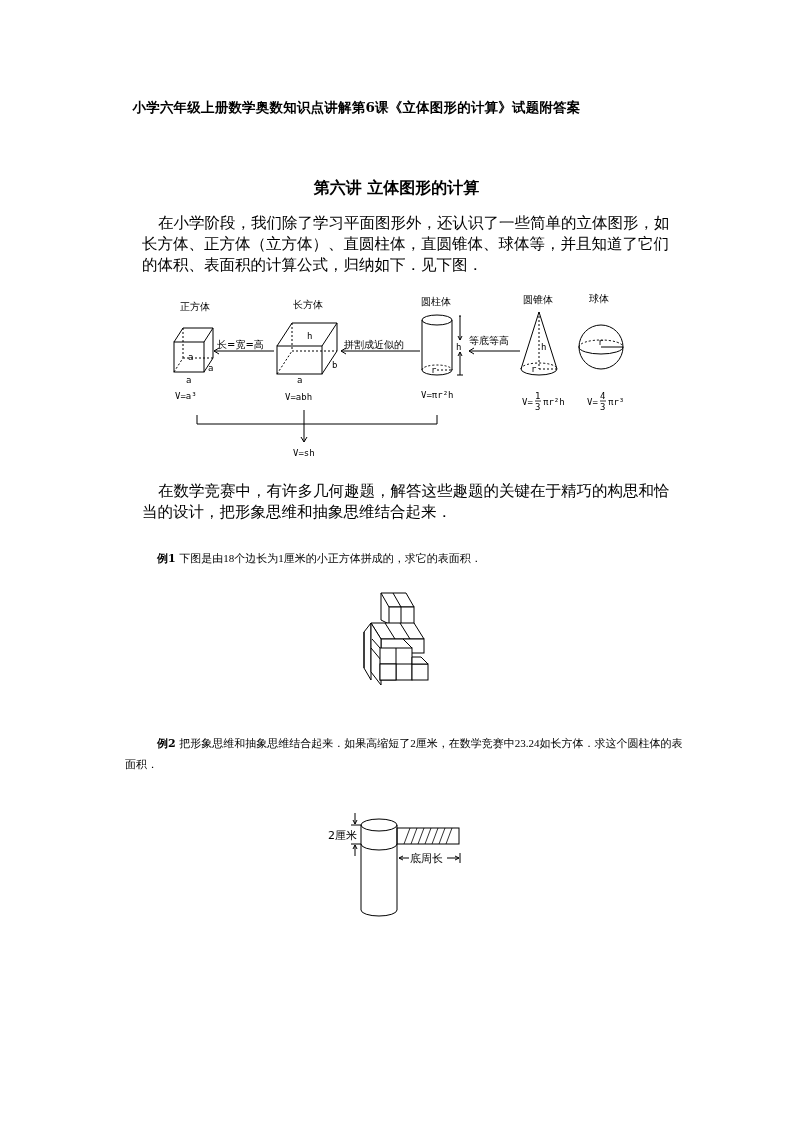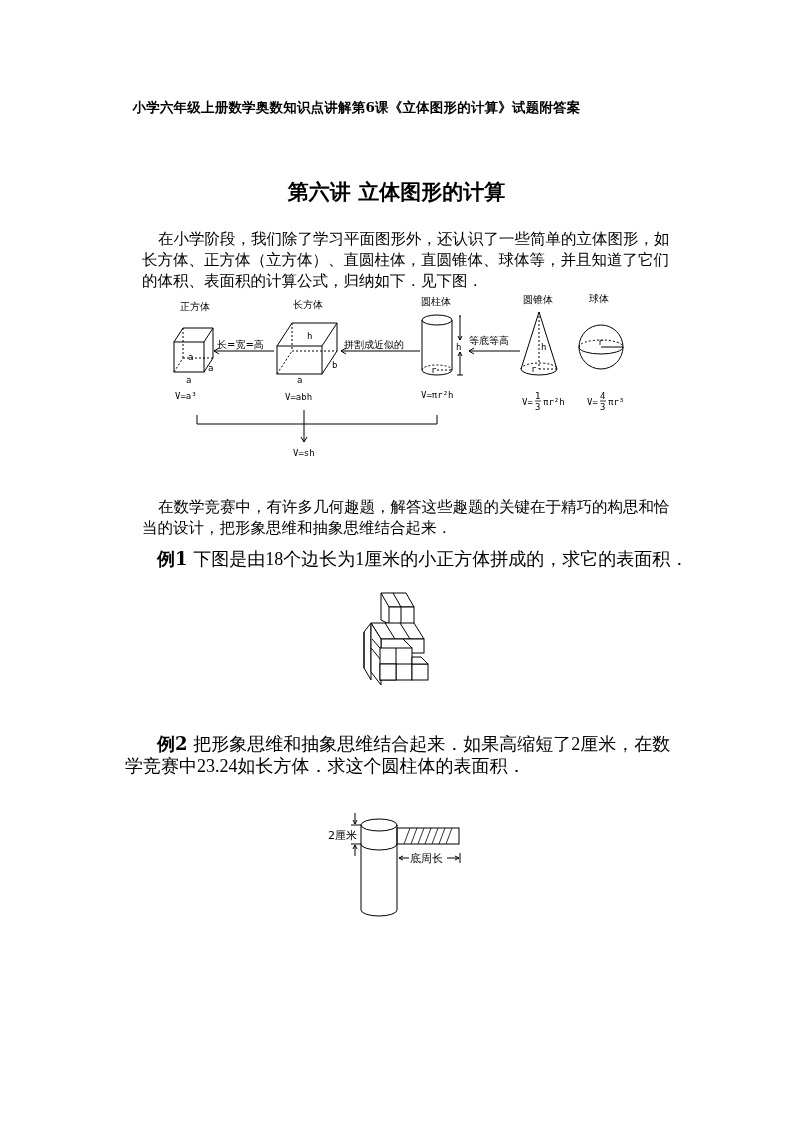--- a/index.html
+++ b/index.html
@@ -1,27 +1,27 @@
 <!DOCTYPE html>
 <html><head>
 <meta charset="utf-8">
 <style>
   html, body { margin: 0; padding: 0; background: #ffffff; }
   body { width: 793px; height: 1122px; position: relative; overflow: hidden;
          font-family: "DejaVu Serif", "Liberation Serif", serif; color: #000; }
   .doc-title { position: absolute; top: 99px; left: 0; width: 713px; text-align: center;
                font-size: 13.5px; font-weight: bold; letter-spacing: 0.2px; }
   .lecture-title { position: absolute; top: 178px; left: 0; width: 793px; text-align: center;
-                   font-size: 21px; font-weight: bold; }
+                   font-size: 16px; font-weight: bold; }
   .para { position: absolute; left: 142px; width: 530px; font-size: 15.5px; line-height: 21px;
-          font-family: Liberation Mono, monospace; margin-top: 18px; }
+          font-family: Liberation Serif, serif; }
   .para .indent { display: inline-block; width: 16px; }
   .p1 { top: 212px; }
   .p2 { top: 480px; }
-  .ex { position: absolute; left: 142px; width: 540px; font-size: 18px; line-height: 21px;
+  .ex { position: absolute; left: 142px; width: 540px; font-size: 11px; line-height: 21px;
         font-family: "DejaVu Sans", "Liberation Sans", sans-serif; }
   .ex1 { top: 548px; left: 157px; }
   .ex2 { top: 733px; left: 125px; width: 560px; }
   .ex-label { font-family: "DejaVu Serif", "Liberation Serif", serif; font-weight: bold; }
   .num { font-family: "Liberation Serif", "DejaVu Serif", serif; }
   svg text { font-family: "DejaVu Sans", "Liberation Sans", sans-serif; }
   svg text.mono { font-family: "DejaVu Sans Mono", "Liberation Mono", monospace; }
   .fig { position: absolute; }
 </style>
 </head>

